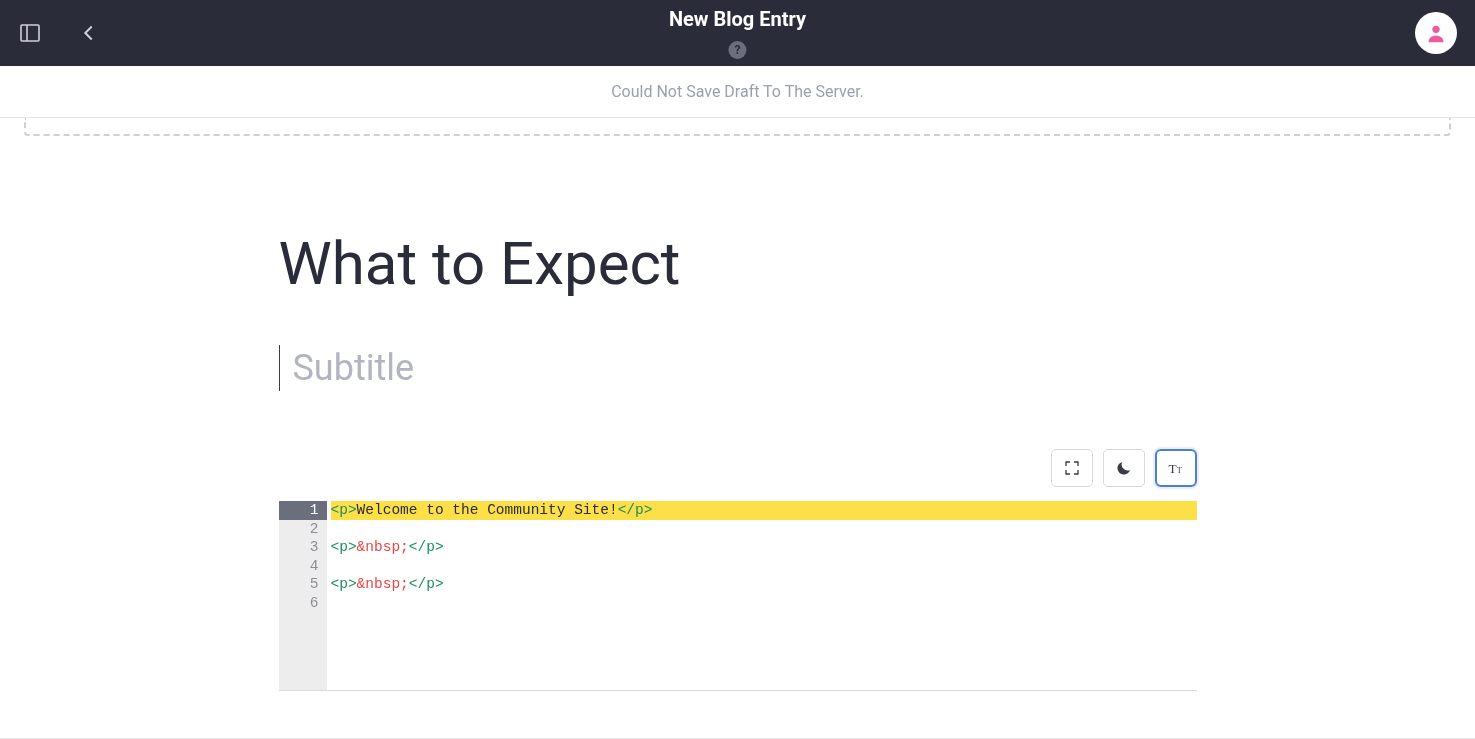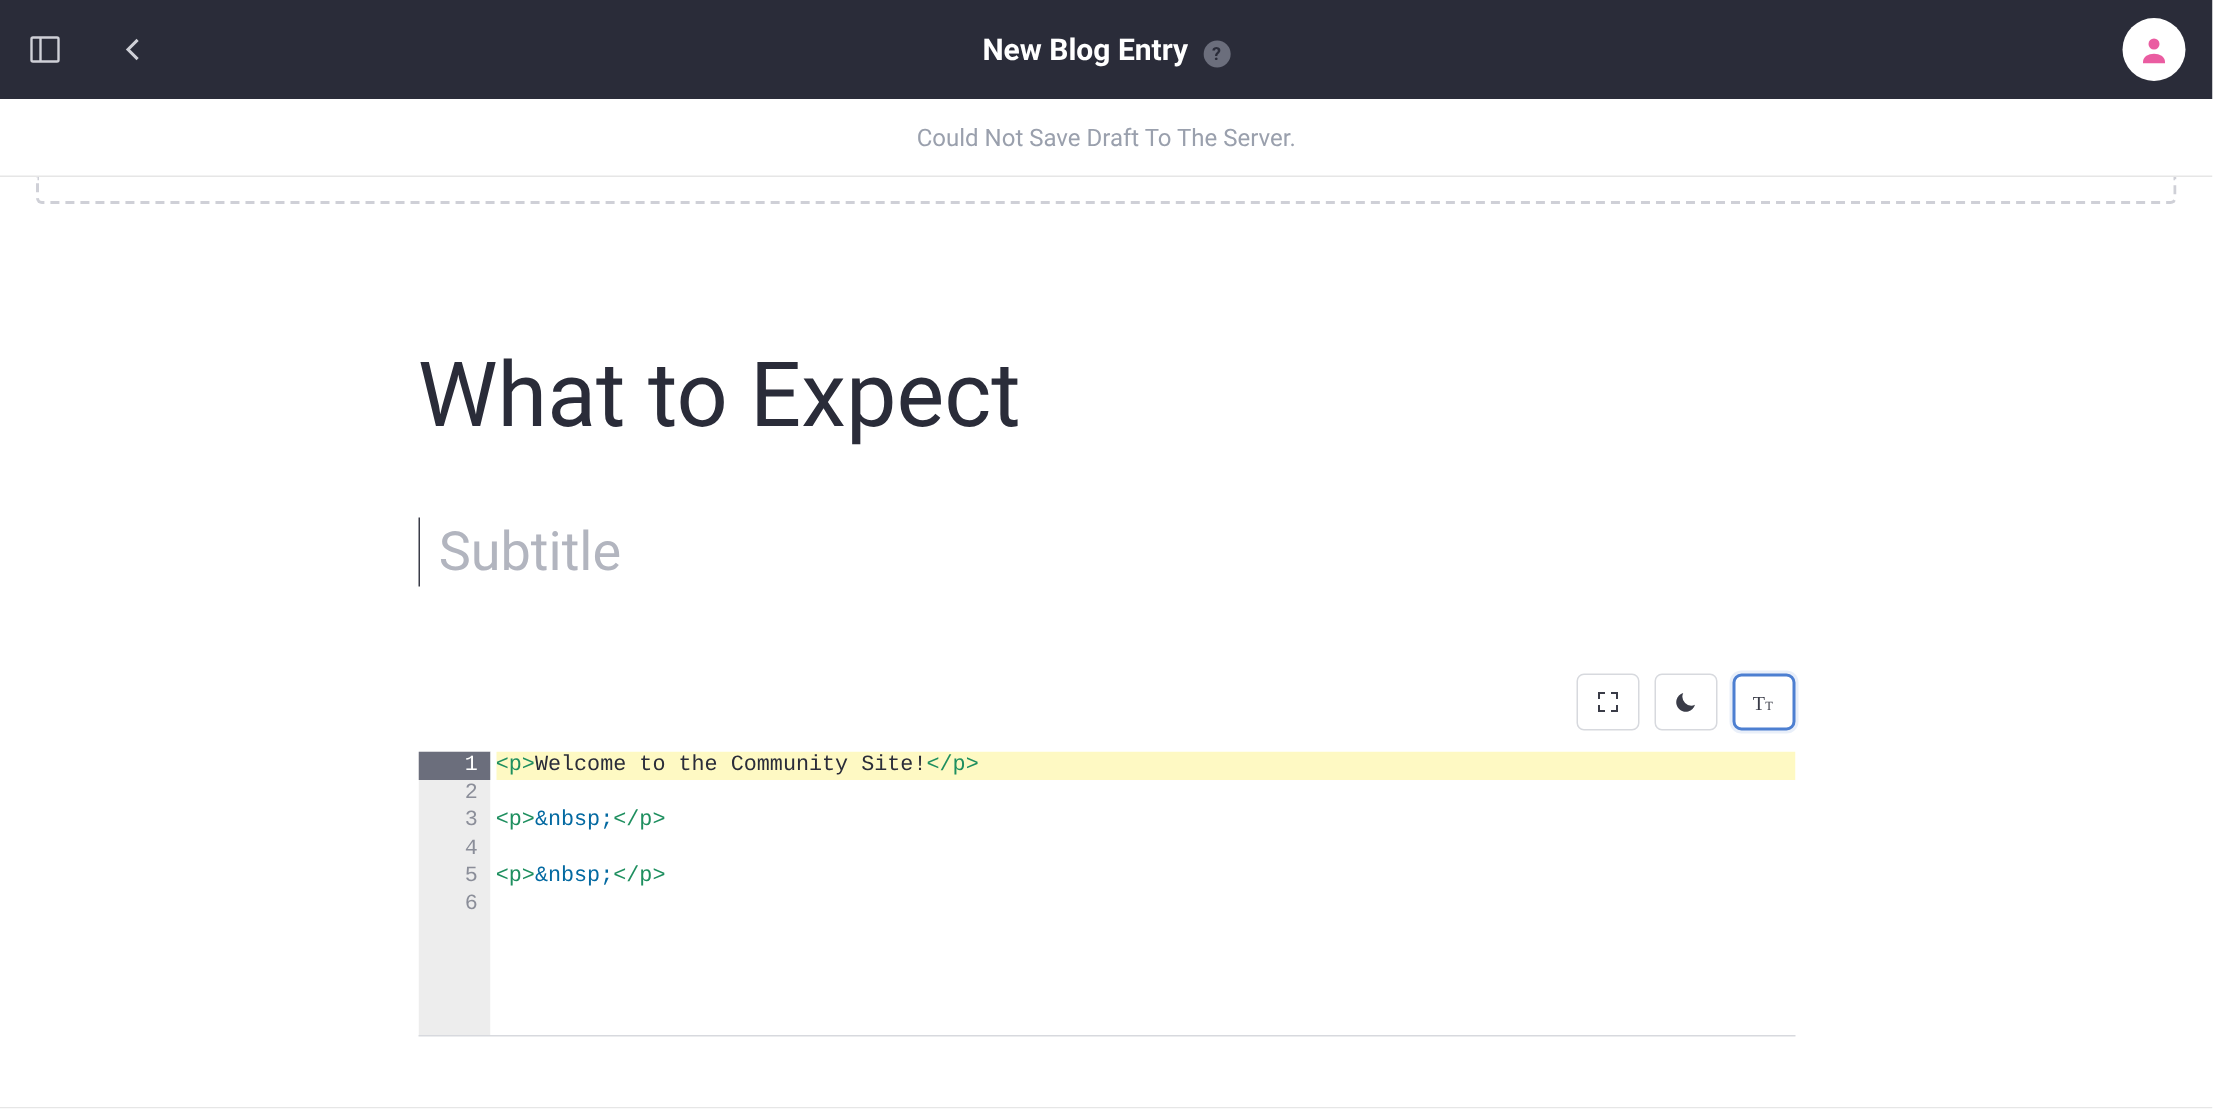--- a/index.html
+++ b/index.html
@@ -31,22 +31,23 @@
     display: flex;
     align-items: center;
     justify-content: center;
     color: #cfd0d7;
   }
   .header-title-wrap {
     position: absolute;
     left: 50%;
     transform: translateX(-50%);
     display: flex;
-    align-items: flex-end;
+    align-items: center;
     gap: 10px;
+    flex-direction: column;
   }
   .header-title {
     color: #fff;
     font-weight: 700;
     font-size: 20px;
   }
   .help-badge {
     width: 18px;
     height: 18px;
     border-radius: 50%;
@@ -180,25 +181,25 @@
   .code-body {
     flex: 1;
     padding-left: 4px;
     background: #fff;
   }
   .code-line {
     height: 18.5px;
     white-space: pre;
   }
   .code-line.hl {
-    background: #fef9c3;
+    background: #fde047;
   }
   .tag { color: #1e8f5f; }
   .txt { color: #2a2c39; }
-  .ent { color: #0369a1; }
+  .ent { color: #ef4444; }
   .footer-line {
     position: absolute;
     bottom: 0;
     left: 0;
     right: 0;
     height: 1px;
     background: #e6e6e6;
   }
 </style>
 </head>

